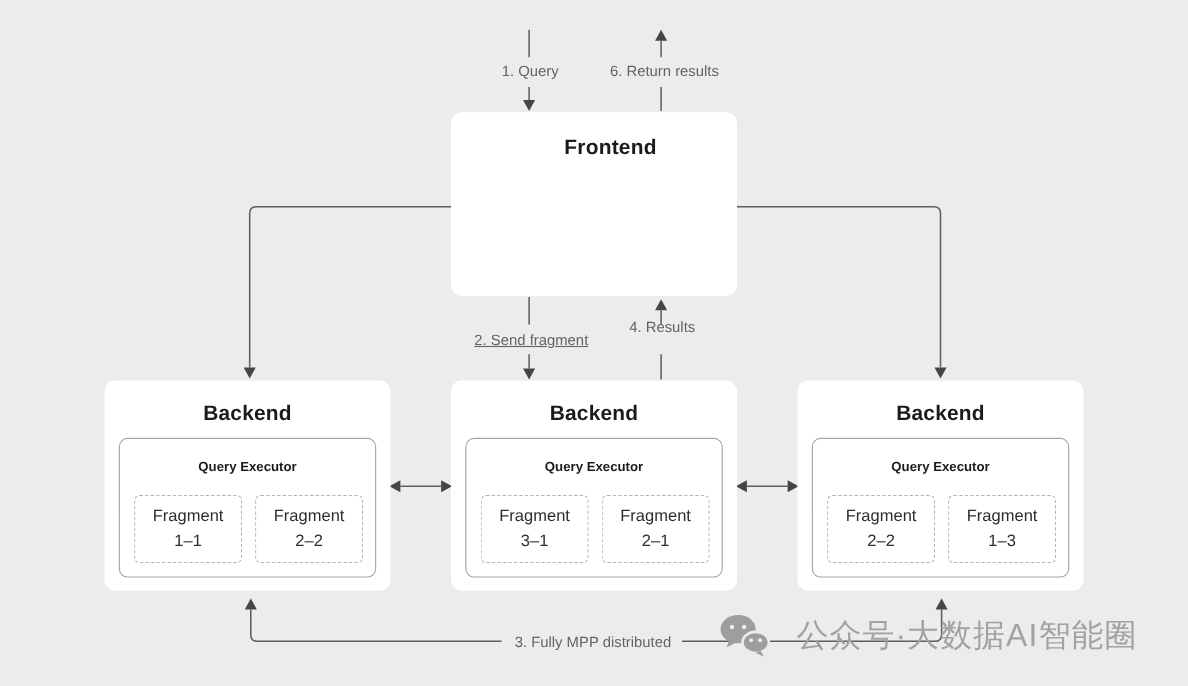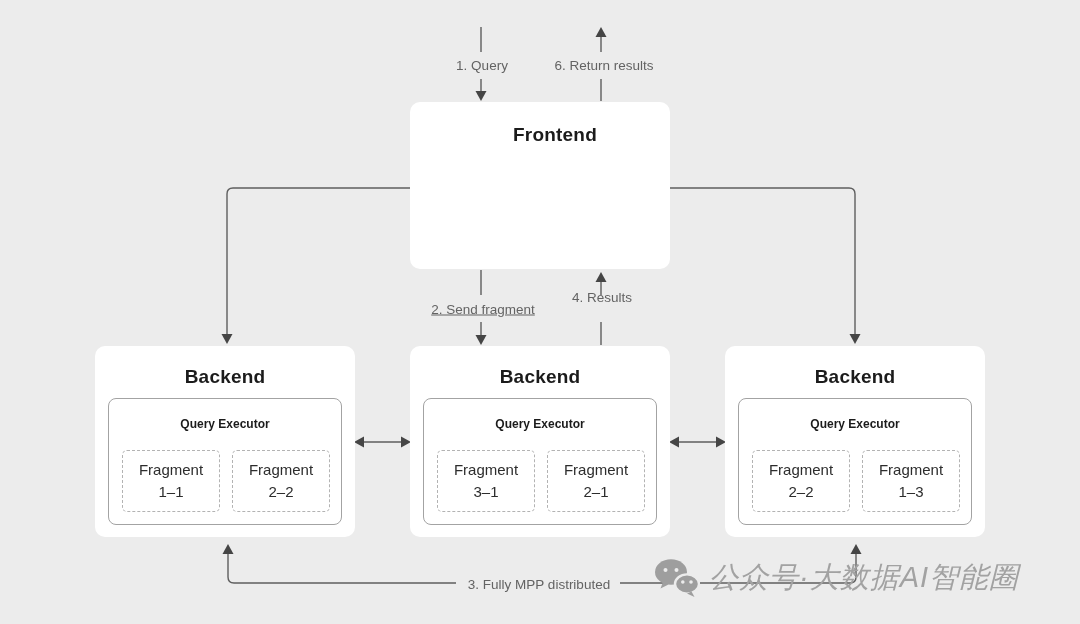--- a/index.html
+++ b/index.html
@@ -22,21 +22,21 @@
     position:absolute;border:1px dashed #b3b3b3;border-radius:5px;
     display:flex;flex-direction:column;justify-content:center;
     font-size:15px;color:#2d2d2d;line-height:22px;text-align:center;
   }
   .flow-label{
     position:absolute;transform:translate(-50%,-50%);
     font-size:13.5px;color:#636363;white-space:nowrap;
   }
   .watermark{
     position:absolute;left:654px;top:556px;height:44px;
-    display:flex;align-items:center;gap:9px;font-style:italic;
+    display:flex;align-items:center;gap:24px;
   }
   .watermark-text{font-size:29px;color:#a2a2a2;white-space:nowrap;letter-spacing:1px;}
 </style>
 </head>
 <body>
 
 <div class="stage">
 
   <svg class="wires" viewBox="0 0 1080 624">
 

